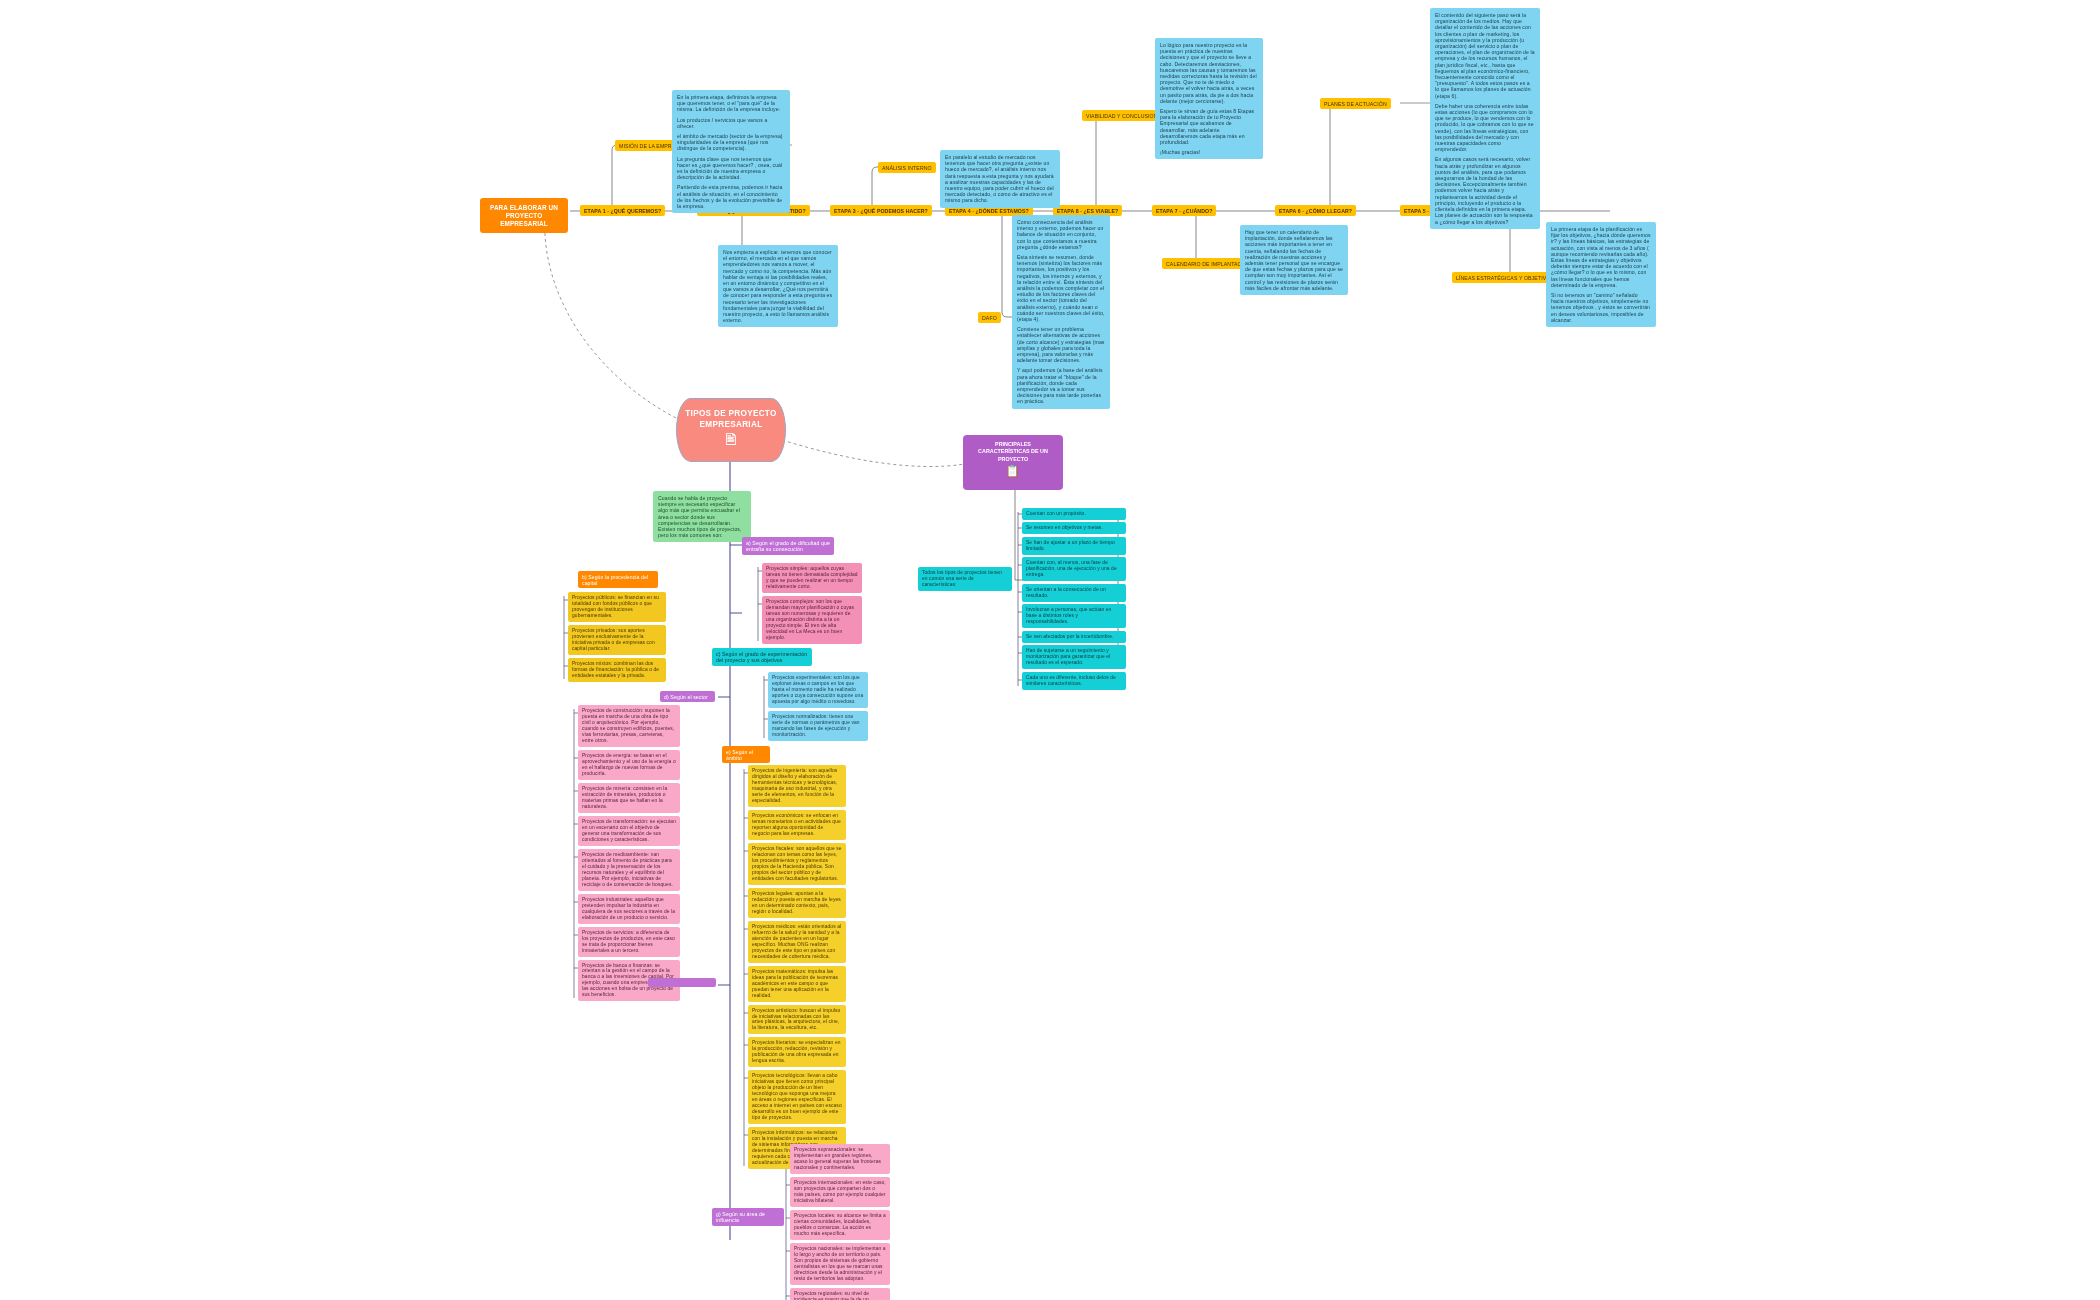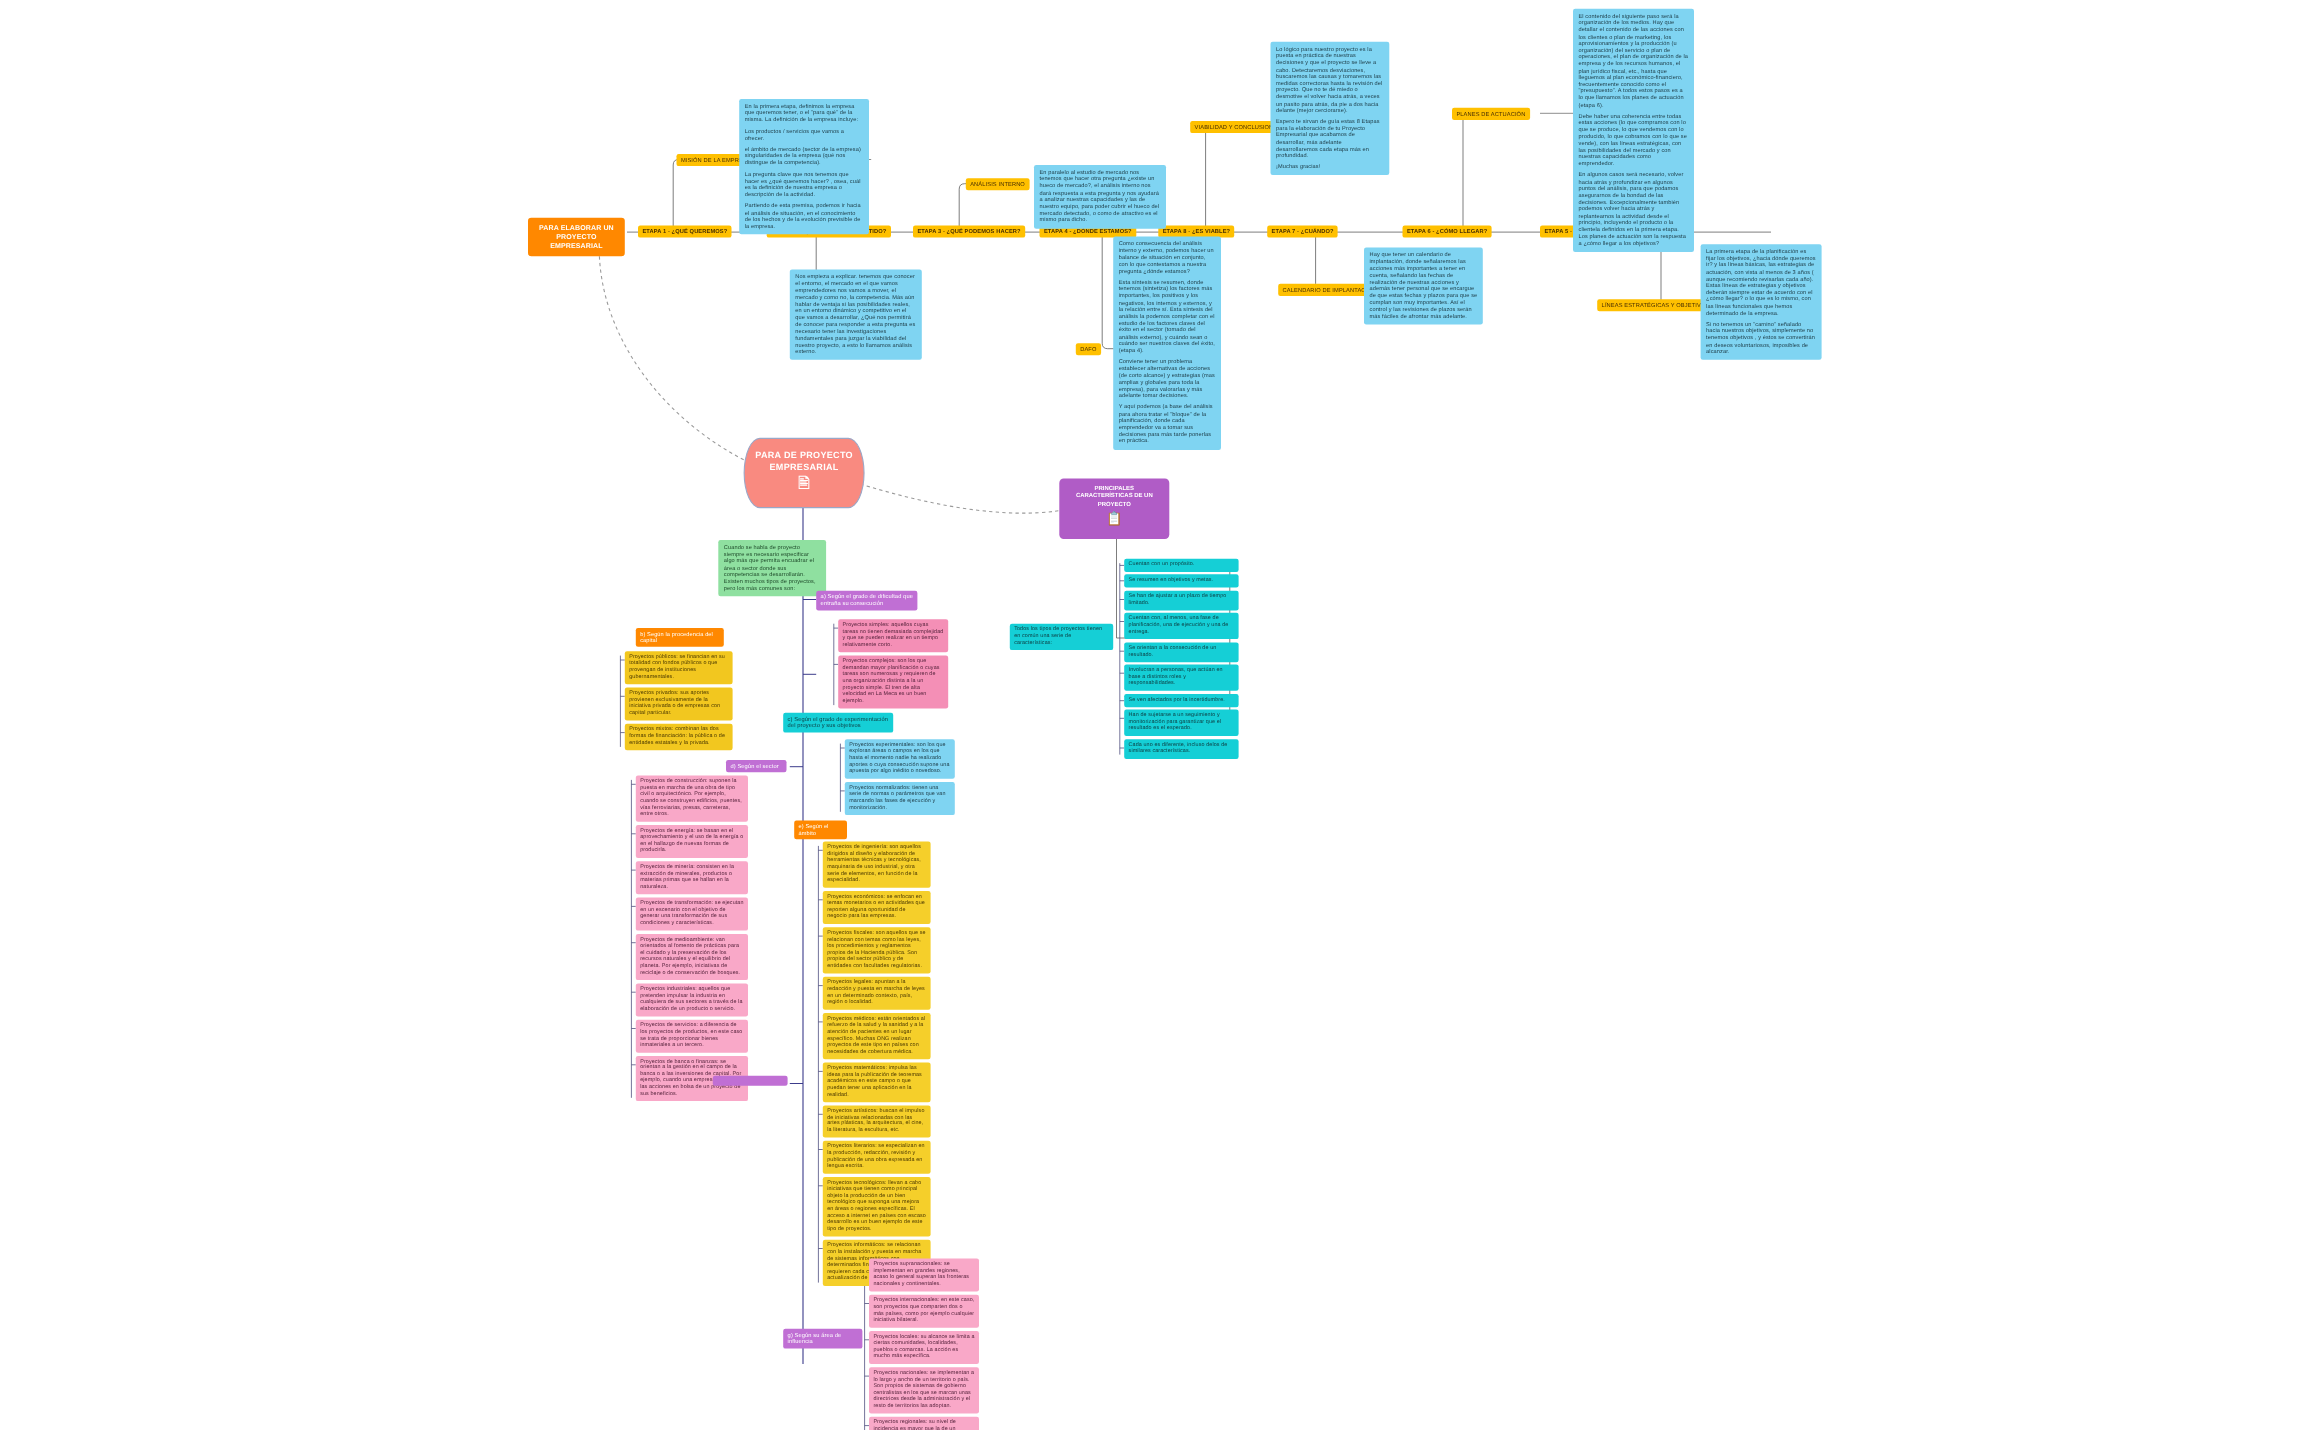--- a/index.html
+++ b/index.html
@@ -245,21 +245,21 @@
       <p>Debe haber una coherencia entre todas estas acciones (lo que compramos con lo que se produce, lo que vendemos con lo producido, lo que cobramos con lo que se vende), con las líneas estratégicas, con las posibilidades del mercado y con nuestras capacidades como emprendedor.</p>
       <p>En algunos casos será necesario, volver hacia atrás y profundizar en algunos puntos del análisis, para que podamos asegurarnos de la bondad de las decisiones. Excepcionalmente también podemos volver hacia atrás y replantearnos la actividad desde el principio, incluyendo el producto o la clientela definidos en la primera etapa. Los planes de actuación son la respuesta a ¿cómo llegar a los objetivos?</p>
     </div>
 
   <div class="node n-blue para" style="left:1546px;top:222px;width:110px;">
       <p>La primera etapa de la planificación es fijar los objetivos, ¿hacia dónde queremos ir? y las líneas básicas, las estrategias de actuación, con vista al menos de 3 años ( aunque recomiendo revisarlas cada año). Estas líneas de estrategias y objetivos deberán siempre estar de acuerdo con el ¿cómo llegar? o lo que es lo mismo, con las líneas funcionales que hemos determinado de la empresa.</p>
       <p>Si no tenemos un "camino" señalado hacia nuestros objetivos, simplemente no tenemos objetivos , y éstos se convertirán en deseos voluntariosos, imposibles de alcanzar.</p>
     </div>
 
   <div class="central hexa" style="left:676px;top:398px;width:108px;height:62px;">
-    <div class="ttl">PARA DE PROYECTO EMPRESARIAL</div>
+    <div class="ttl">TIPOS DE PROYECTO EMPRESARIAL</div>
     <div class="gicon">🖹</div>
   </div>
 
   <div class="node n-green para" style="left:653px;top:491px;width:98px;">
     <span>Cuando se habla de proyecto siempre es necesario especificar algo más que permita encuadrar el área o sector donde sus competencias se desarrollarán. Existen muchos tipos de proyectos, pero los más comunes son:</span>
   </div>
 
   <div class="purple-card" style="left:963px;top:435px;width:100px;height:55px;">
     <div class="ttl">PRINCIPALES CARACTERÍSTICAS DE UN PROYECTO</div>
     <div class="gicon2">📋</div>

